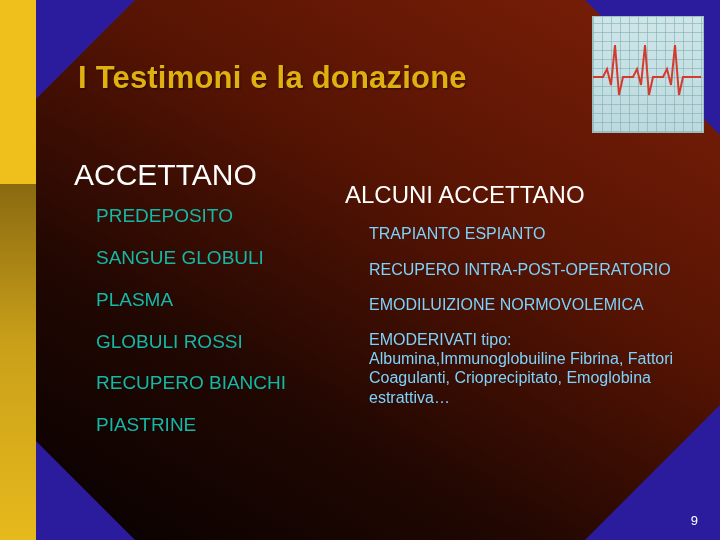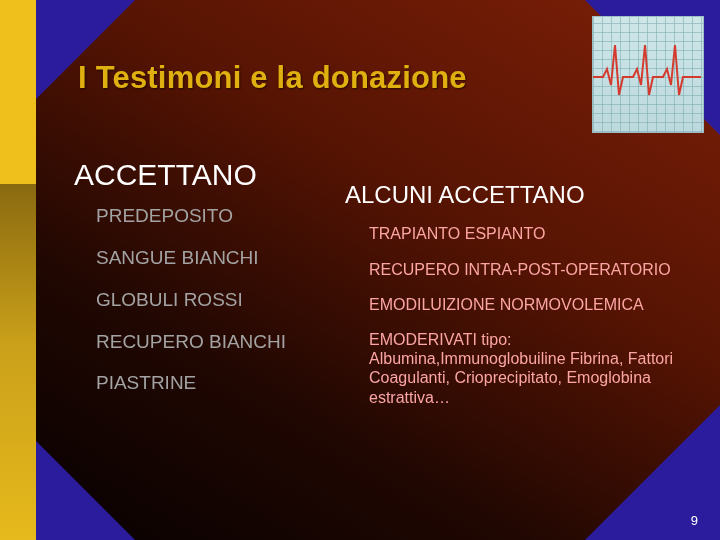--- a/index.html
+++ b/index.html
@@ -85,27 +85,27 @@
     line-height: 1.1;
   }
   .head-right {
     font-size: 24px;
     color: #FFFFFF;
     margin: 24px 0 16px 0;
     line-height: 1.1;
   }
   .item-left {
     font-size: 19px;
-    color: #a3a3a3;
+    color: #14b8a6;
     margin: 0 0 20px 22px;
     line-height: 1.15;
   }
   .item-right {
     font-size: 16px;
-    color: #fca5a5;
+    color: #7dd3fc;
     margin: 0 0 16px 24px;
     line-height: 1.2;
   }
   .page-number {
     position: absolute;
     right: 22px;
     bottom: 12px;
     font-size: 13px;
     color: #FFFFFF;
   }
@@ -126,21 +126,22 @@
 
     <div class="ecg">
       <svg width="108" height="113" viewBox="0 0 108 113" aria-hidden="true">
         <polyline points="0,60 10,60 14,52 18,68 22,28 26,78 30,60 40,60 44,52 48,68 52,28 56,78 60,60 70,60 74,52 78,68 82,28 86,78 90,60 108,60" fill="none" stroke="#d43b2f" stroke-width="2"></polyline>
       </svg>
     </div>
 
     <div class="col-left">
       <div class="head-left">ACCETTANO</div>
       <div class="item-left">PREDEPOSITO</div>
-      <div class="item-left">SANGUE BIANCHI</div>
+      <div class="item-left">SANGUE GLOBULI</div>
+      <div class="item-left">PLASMA</div>
       <div class="item-left">GLOBULI ROSSI</div>
       <div class="item-left">RECUPERO BIANCHI</div>
       <div class="item-left">PIASTRINE</div>
     </div>
 
     <div class="col-right">
       <div class="head-right">ALCUNI ACCETTANO</div>
       <div class="item-right">TRAPIANTO ESPIANTO</div>
       <div class="item-right">RECUPERO INTRA-POST-OPERATORIO</div>
       <div class="item-right">EMODILUIZIONE NORMOVOLEMICA</div>

